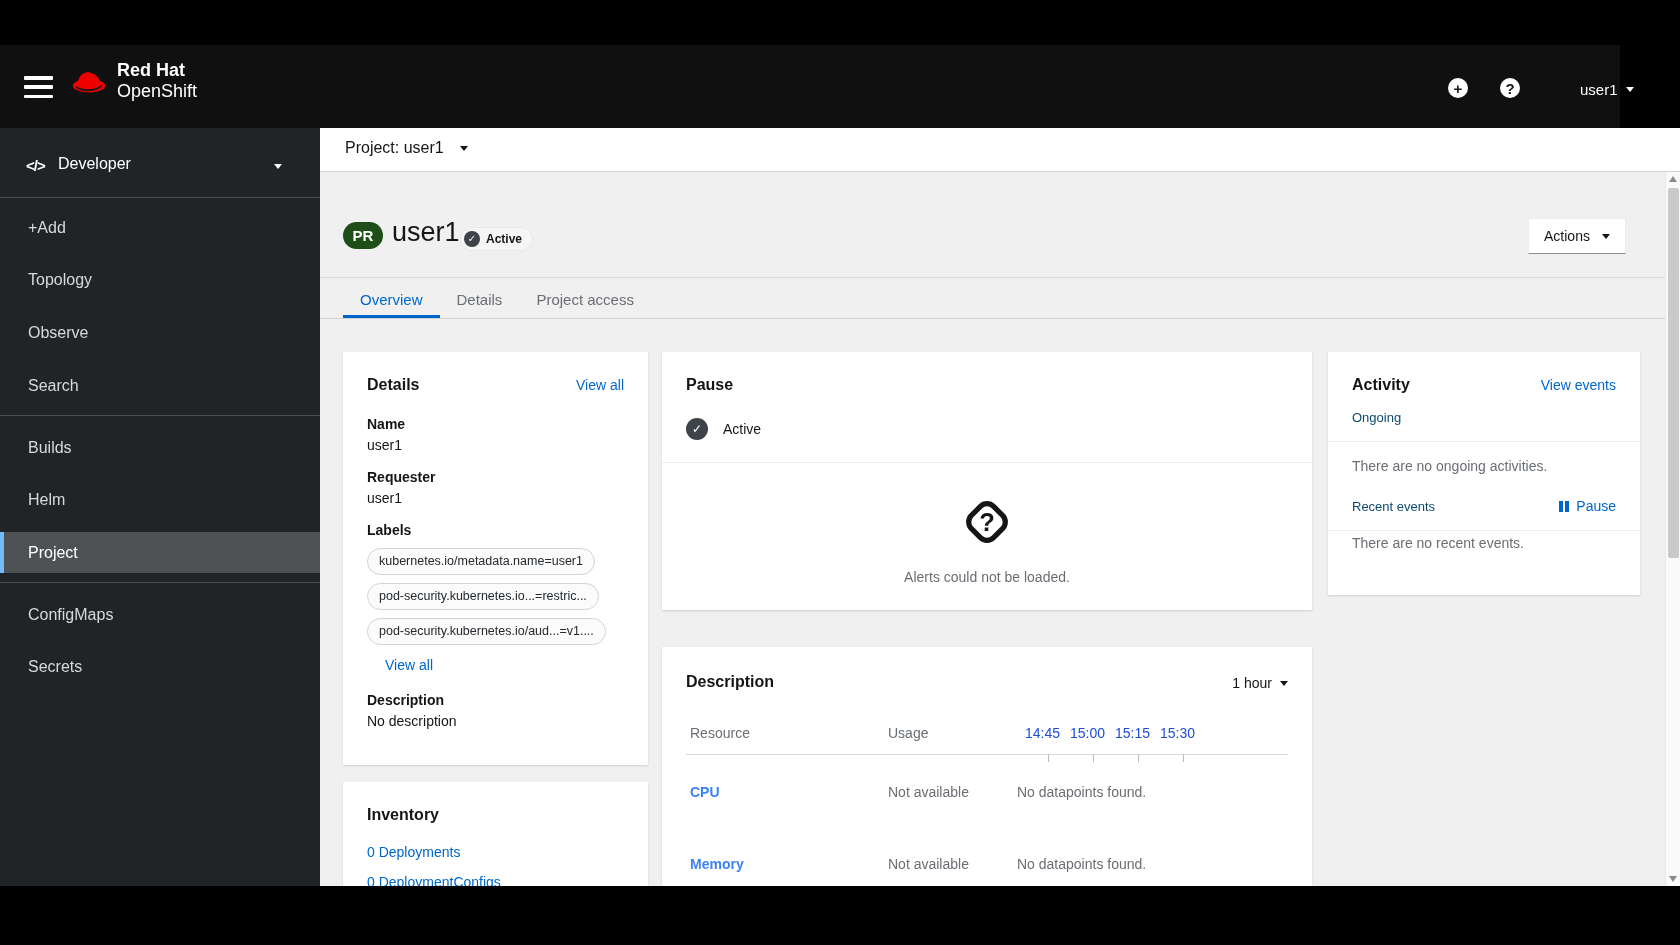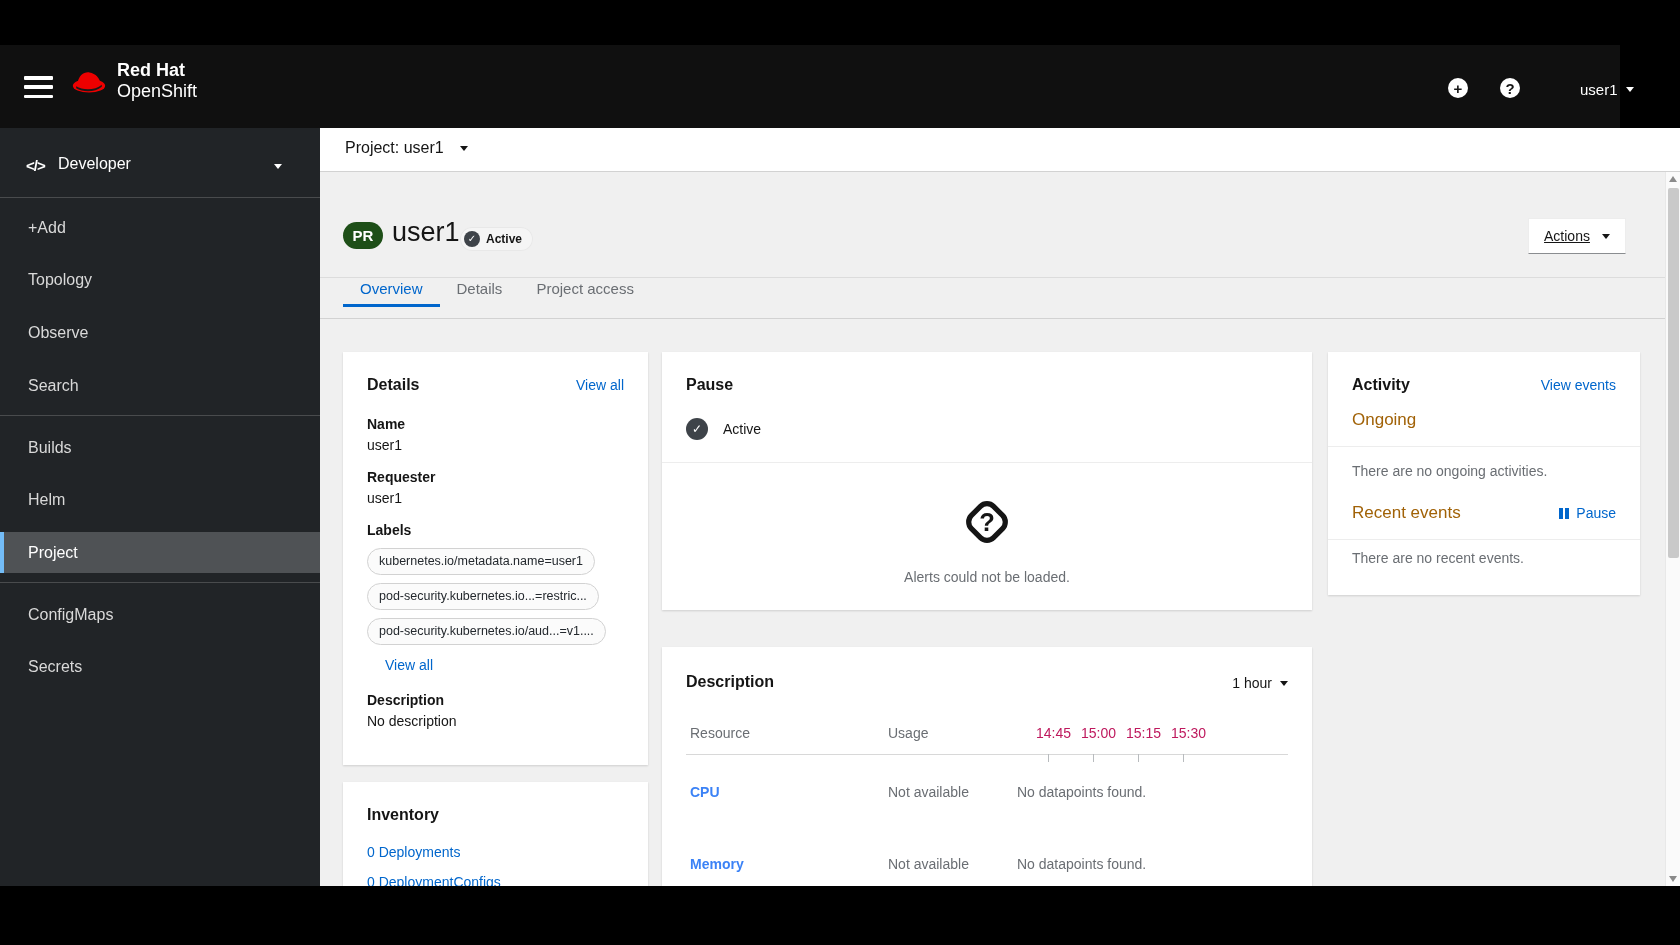--- a/index.html
+++ b/index.html
@@ -32,25 +32,25 @@
   
   .content { position:absolute; left:320px; top:128px; width:1360px; height:758px; background:#f0f0f0; overflow:hidden; }
   .project-bar { position:absolute; left:0; top:0; width:100%; height:44px; background:#fff; border-bottom:1px solid #d2d2d2; }
   .project-selector { position:absolute; left:25px; top:11px; font-size:16px; color:#151515; cursor:pointer; display:flex; align-items:center; }
   .project-selector .caret { margin-left:16px; }
 
   .pr-badge { position:absolute; left:23px; top:94px; width:40px; height:27px; background:#1e4f18; color:#fff; border-radius:14px; font-size:15px; font-weight:bold; display:flex; align-items:center; justify-content:center; }
   .page-title { position:absolute; left:72px; top:89px; font-size:27px; font-weight:400; color:#151515; }
   .status-pill { position:absolute; left:140px; top:99px; height:24px; background:#f5f5f5; box-shadow:inset 0 0 0 1px #e8e8e8; border-radius:12px; display:flex; align-items:center; gap:6px; padding:0 11px 0 4px; font-size:12px; font-weight:bold; color:#151515; }
   .pill-check { width:16px; height:16px; border-radius:50%; background:#3e4349; color:#fff; font-size:10px; font-weight:normal; display:flex; align-items:center; justify-content:center; line-height:1; }
-  .actions-btn { position:absolute; left:1208px; top:90px; width:98px; height:36px; background:#fff; border:1px solid #ededed; border-bottom:1px solid #8a8d90; font-family:inherit; font-size:14px; color:#151515; display:flex; align-items:center; justify-content:center; cursor:pointer;text-decoration:underline; }
+  .actions-btn { position:absolute; left:1208px; top:90px; width:98px; height:36px; background:#fff; border:1px solid #ededed; border-bottom:1px solid #8a8d90; font-family:inherit; font-size:14px; color:#151515; display:flex; align-items:center; justify-content:center; cursor:pointer; }
   .actions-btn .caret { margin-left:12px; }
 
   .header-rule { position:absolute; left:0; top:149px; width:100%; height:1px; background:#dcdcdc; }
-  .tabs { position:absolute; left:23px; top:144px; display:flex;justify-content:space-between; }
+  .tabs { position:absolute; left:23px; top:155px; display:flex;justify-content:space-between; }
   .tab { padding:8px 17px 7px; font-size:15px; color:#6a6e73; cursor:pointer; border-bottom:3px solid transparent; }
   .tab.active { color:#0066cc; border-bottom-color:#0066cc; }
   .tabs-rule { position:absolute; left:0; top:190px; width:100%; height:1px; background:#d2d2d2; }
 
   .card { position:absolute; background:#fff; box-shadow:0 1px 2px rgba(3,3,3,0.14); }
   .card-title { font-size:16px; font-weight:bold; color:#151515; }
   .link { font-size:14px; color:#0066cc; text-decoration:none; cursor:pointer; }
   .muted { color:#6a6e73; }
   .card-head { display:flex; justify-content:space-between; align-items:baseline; }
   .full-rule { height:1px; background:#ededed; margin-left:-24px; margin-right:-24px; }
@@ -69,37 +69,37 @@
   
   .status-card { left:342px; top:224px; width:650px; height:258px; padding:24px; }
   .active-row { margin-top:24px; display:flex; align-items:center; gap:15px; font-size:14px; color:#151515; }
   .status-check { width:22px; height:22px; border-radius:50%; background:#3e4349; color:#fff; font-size:12px; display:flex; align-items:center; justify-content:center; line-height:1; }
   .status-card .full-rule { margin-top:22px; }
   .alerts-body { text-align:center; padding-top:30px; }
   .alerts-body .msg { font-size:14px; margin-top:14px; }
 
   
   .activity-card { left:1008px; top:224px; width:312px; height:243px; padding:24px; }
-  .subhead { margin-top:16px; font-size:17px; color:#a16207; }
+  .subhead { margin-top:16px; font-size:13px; color:#0c4a6e; }
   .activity-card .r1 { margin-top:16px; }
   .empty { margin-top:16px; font-size:14px; color:#6a6e73; }
   .recent-row { margin-top:24px; display:flex; justify-content:space-between; align-items:center; }
   .recent-row .subhead { margin-top:0; }
   .pause-btn { display:inline-flex; align-items:center; gap:7px; font-size:14px; }
   .pause-icon { display:inline-flex; gap:2.5px; }
   .pause-icon i { width:4px; height:11px; background:#0066cc; display:block; }
   .activity-card .r2 { margin-top:16px; }
-  .activity-card .empty2 { margin-top:10px; }
+  .activity-card .empty2 { margin-top:4px; }
 
   
   .util-card { left:342px; top:519px; width:650px; height:239px; }
   .util-title { position:absolute; left:24px; top:26px; }
   .util-duration { position:absolute; right:24px; top:28px; font-size:14px; color:#151515; cursor:pointer; display:flex; align-items:center; }
   .u-col { position:absolute; top:78px; font-size:14px; color:#6a6e73; }
-  .u-time { position:absolute; top:78px; width:46px; text-align:right; font-size:14px; color:#be185d; }
+  .u-time { position:absolute; top:78px; width:46px; text-align:left; font-size:14px; color:#1d4ed8; }
   .u-rule { position:absolute; left:24px; right:24px; top:107px; height:1px; background:#d8d8d8; }
   .u-tick { position:absolute; top:107px; width:1px; height:8px; background:#b8bbbe; }
   .u-cell { position:absolute; font-size:14px; }
   .u-res { font-weight:bold; color:#3b82f6; }
 
   
   .inventory-card { left:23px; top:654px; width:305px; height:232px; padding:24px; }
   .inv-link { display:block; font-size:14px; }
   .inv-link.l1 { margin-top:20px; }
   .inv-link.l2 { margin-top:14px; }

